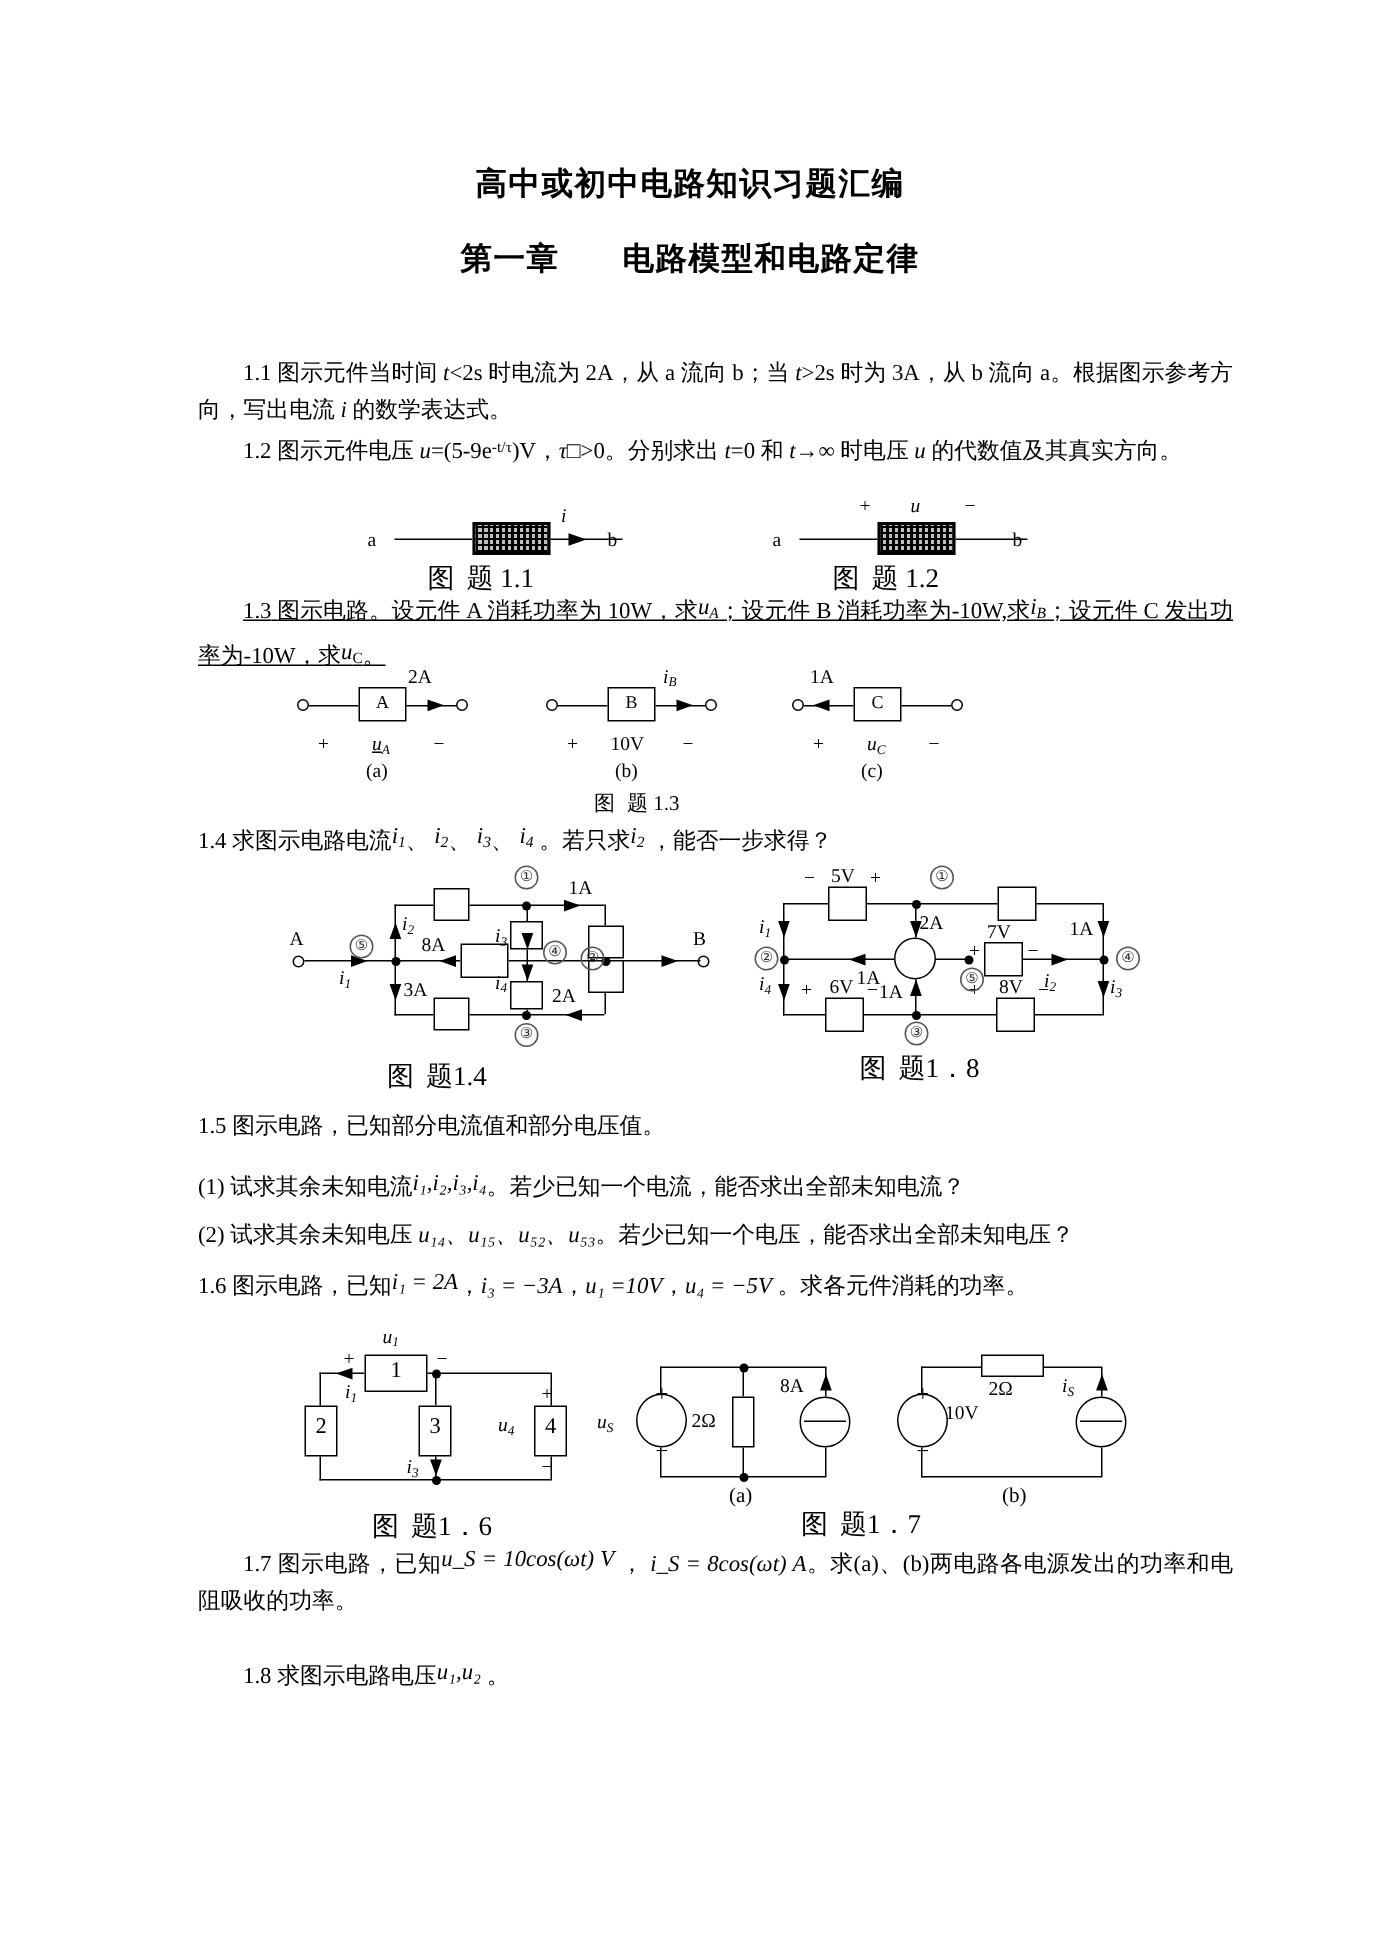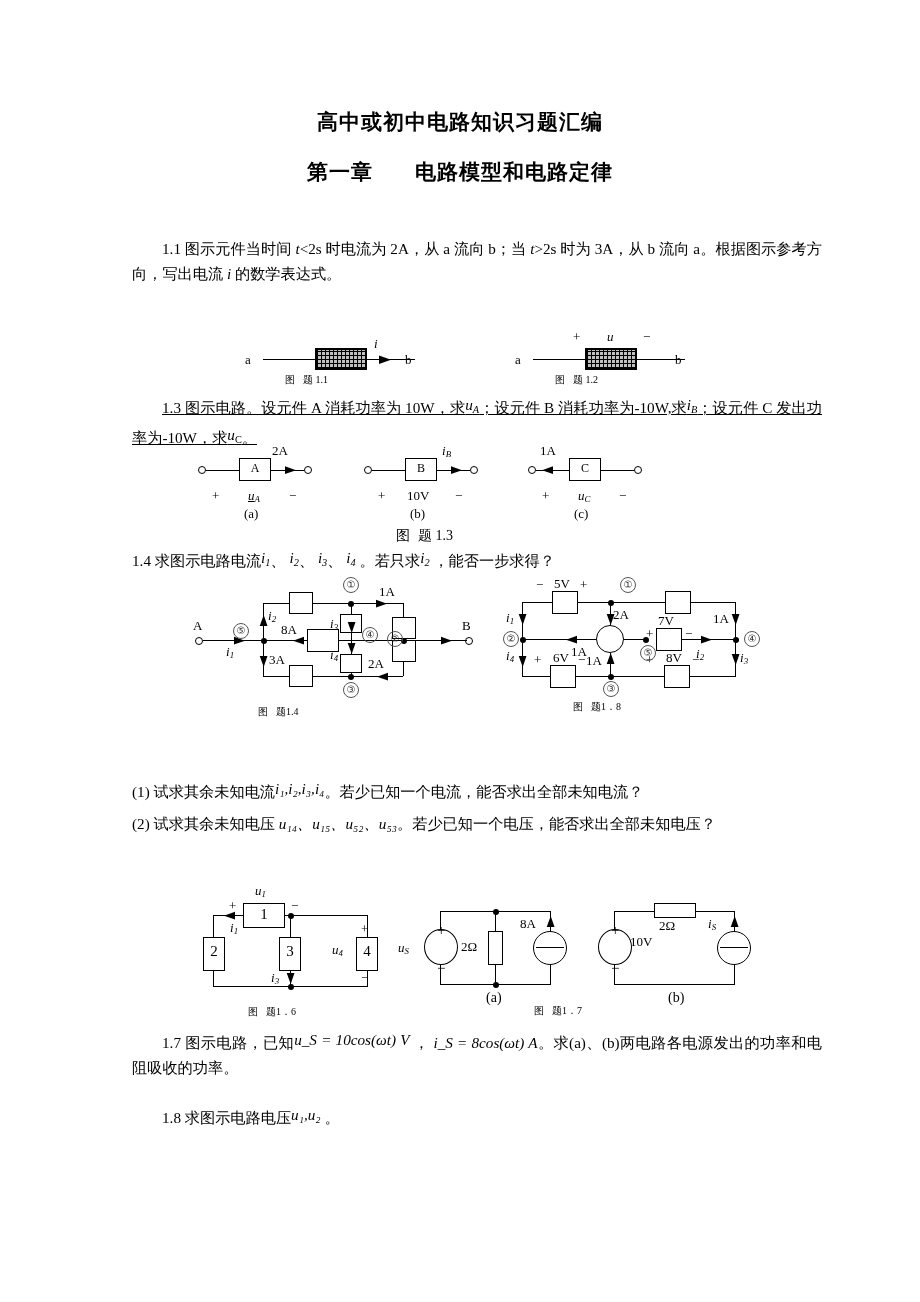--- a/index.html
+++ b/index.html
@@ -34,21 +34,21 @@
   }
   .indent { display:inline-block; width:30px; }
   i, .it { font-style:italic; font-family:"Liberation Serif",serif; }
   .sub { font-size:0.68em; vertical-align:-0.28em; font-style:italic; }
   .subn { font-size:0.68em; vertical-align:-0.28em; font-style:normal; }
   .sup { font-size:0.68em; vertical-align:0.45em; }
   .raised { position:relative; top:-3px; }
 
   
   .fig { position:absolute; }
-  .cap { position:absolute; font-size:10px; white-space:nowrap; }
+  .cap { position:absolute; font-size:18px; white-space:nowrap; }
   .cap .sp { display:inline-block; width:8px; }
   .lbl { position:absolute; font-size:13px; white-space:nowrap; line-height:1; }
   .wire { position:absolute; background:#000; }
   .wh { height:1.4px; }
   .wv { width:1.4px; }
   .box { position:absolute; border:1.6px solid #000; background:#fff; box-sizing:border-box; }
   .boxlbl { position:absolute; font-size:12px; text-align:center; }
   .term { position:absolute; width:8px; height:8px; border:1.5px solid #000;
           border-radius:50%; background:#fff; box-sizing:border-box; }
   .dot { position:absolute; width:6px; height:6px; border-radius:50%; background:#000; }
@@ -74,20 +74,24 @@
   <div class="doc-title">高中或初中电路知识习题汇编</div>
   <div class="chapter-title">
     <span>第一章</span><span class="gap"></span><span>电路模型和电路定律</span>
   </div>
 
   <div class="para" style="top:236px;">
     <span class="indent"></span><span>1.1</span>
     <span>图示元件当时间 </span><i>t</i><span>&lt;2s 时电流为 2A，从 a 流向 b；当 </span><i>t</i><span>&gt;2s 时为 3A，从 b 流向 a。根据图示参考方向，写出电流 </span><i>i</i><span> 的数学表达式。</span>
   </div>
 
+  <div class="para" style="top:286px;">
+    <span class="indent"></span><span>1.2</span>
+    <span>图示元件电压 </span><i>u</i><span>=(5-9e</span><span class="sup">-t/τ</span><span>)V，</span><i>τ</i><span>□&gt;0。分别求出  </span><i>t</i><span>=0  和  </span><i>t</i><span>→∞  时电压 </span><i>u</i><span> 的代数值及其真实方向。</span>
+  </div>
 
   <div class="fig" style="left:245px; top:340px; width:170px; height:50px;">
     <span class="lbl" style="left:0px; top:13px;">a</span>
     <div class="wire wh" style="left:18px; top:19px; width:52px;"></div>
     <div class="hatch" style="left:70px; top:8px; width:52px; height:22px;"></div>
     <div class="wire wh" style="left:122px; top:19px; width:48px;"></div>
     <svg class="ov" width="170" height="50">
       <polygon points="146,19.7 134,15.5 134,23.9" fill="#000"></polygon>
     </svg>
     <span class="lbl it" style="left:129px; top:-3px;">i</span>
@@ -324,27 +328,33 @@
     <div class="ncirc" style="left:3px; top:56px;">②</div>
     <div class="ncirc" style="left:103px; top:106px;">③</div>
     <div class="ncirc" style="left:244px; top:56px;">④</div>
     <div class="ncirc" style="left:140px; top:70px;">⑤</div>
   </div>
 
   <div class="cap" style="left:573px; top:700px;">
     <span>图</span><span class="sp"></span><span>题1．8</span>
   </div>
 
+  <div class="para" style="top:738px;">
+    <span>1.5</span> <span>图示电路，已知部分电流值和部分电压值。</span>
+  </div>
   <div class="para" style="top:779px; left:132px;">
     <span>(1)</span> <span>试求其余未知电流</span><span class="raised" style="font-style:italic;">i₁,i₂,i₃,i₄</span><span>。若少已知一个电流，能否求出全部未知电流？</span>
   </div>
   <div class="para" style="top:811px; left:132px;">
     <span>(2)</span> <span>试求其余未知电压  </span><span style="font-style:italic;">u₁₄、u₁₅、u₅₂、u₅₃</span><span>。若少已知一个电压，能否求出全部未知电压？</span>
   </div>
 
+  <div class="para" style="top:845px;">
+    <span>1.6</span> <span>图示电路，已知</span><span class="raised" style="font-style:italic;">i₁ = 2A</span><span>，</span><span style="font-style:italic;">i₃ = −3A</span><span>，</span><span style="font-style:italic;">u₁ =10V</span><span>，</span><span style="font-style:italic;">u₄ = −5V</span><span> 。求各元件消耗的功率。</span>
+  </div>
 
   <div class="fig" style="left:195px; top:885px; width:230px; height:125px;">
 
     <div class="wire wh" style="left:18px; top:30px; width:30px;"></div>
     <div class="box" style="left:48px; top:18px; width:42px; height:25px;"></div>
     <div class="boxlbl" style="left:48px; top:21px; width:42px; font-size:15px;">1</div>
     <div class="wire wh" style="left:90px; top:30px; width:82px;"></div>
     <div class="wire wv" style="left:18px; top:30px; height:72px;"></div>
     <div class="wire wv" style="left:172px; top:30px; height:72px;"></div>
     <div class="wire wh" style="left:18px; top:101px; width:154px;"></div>

